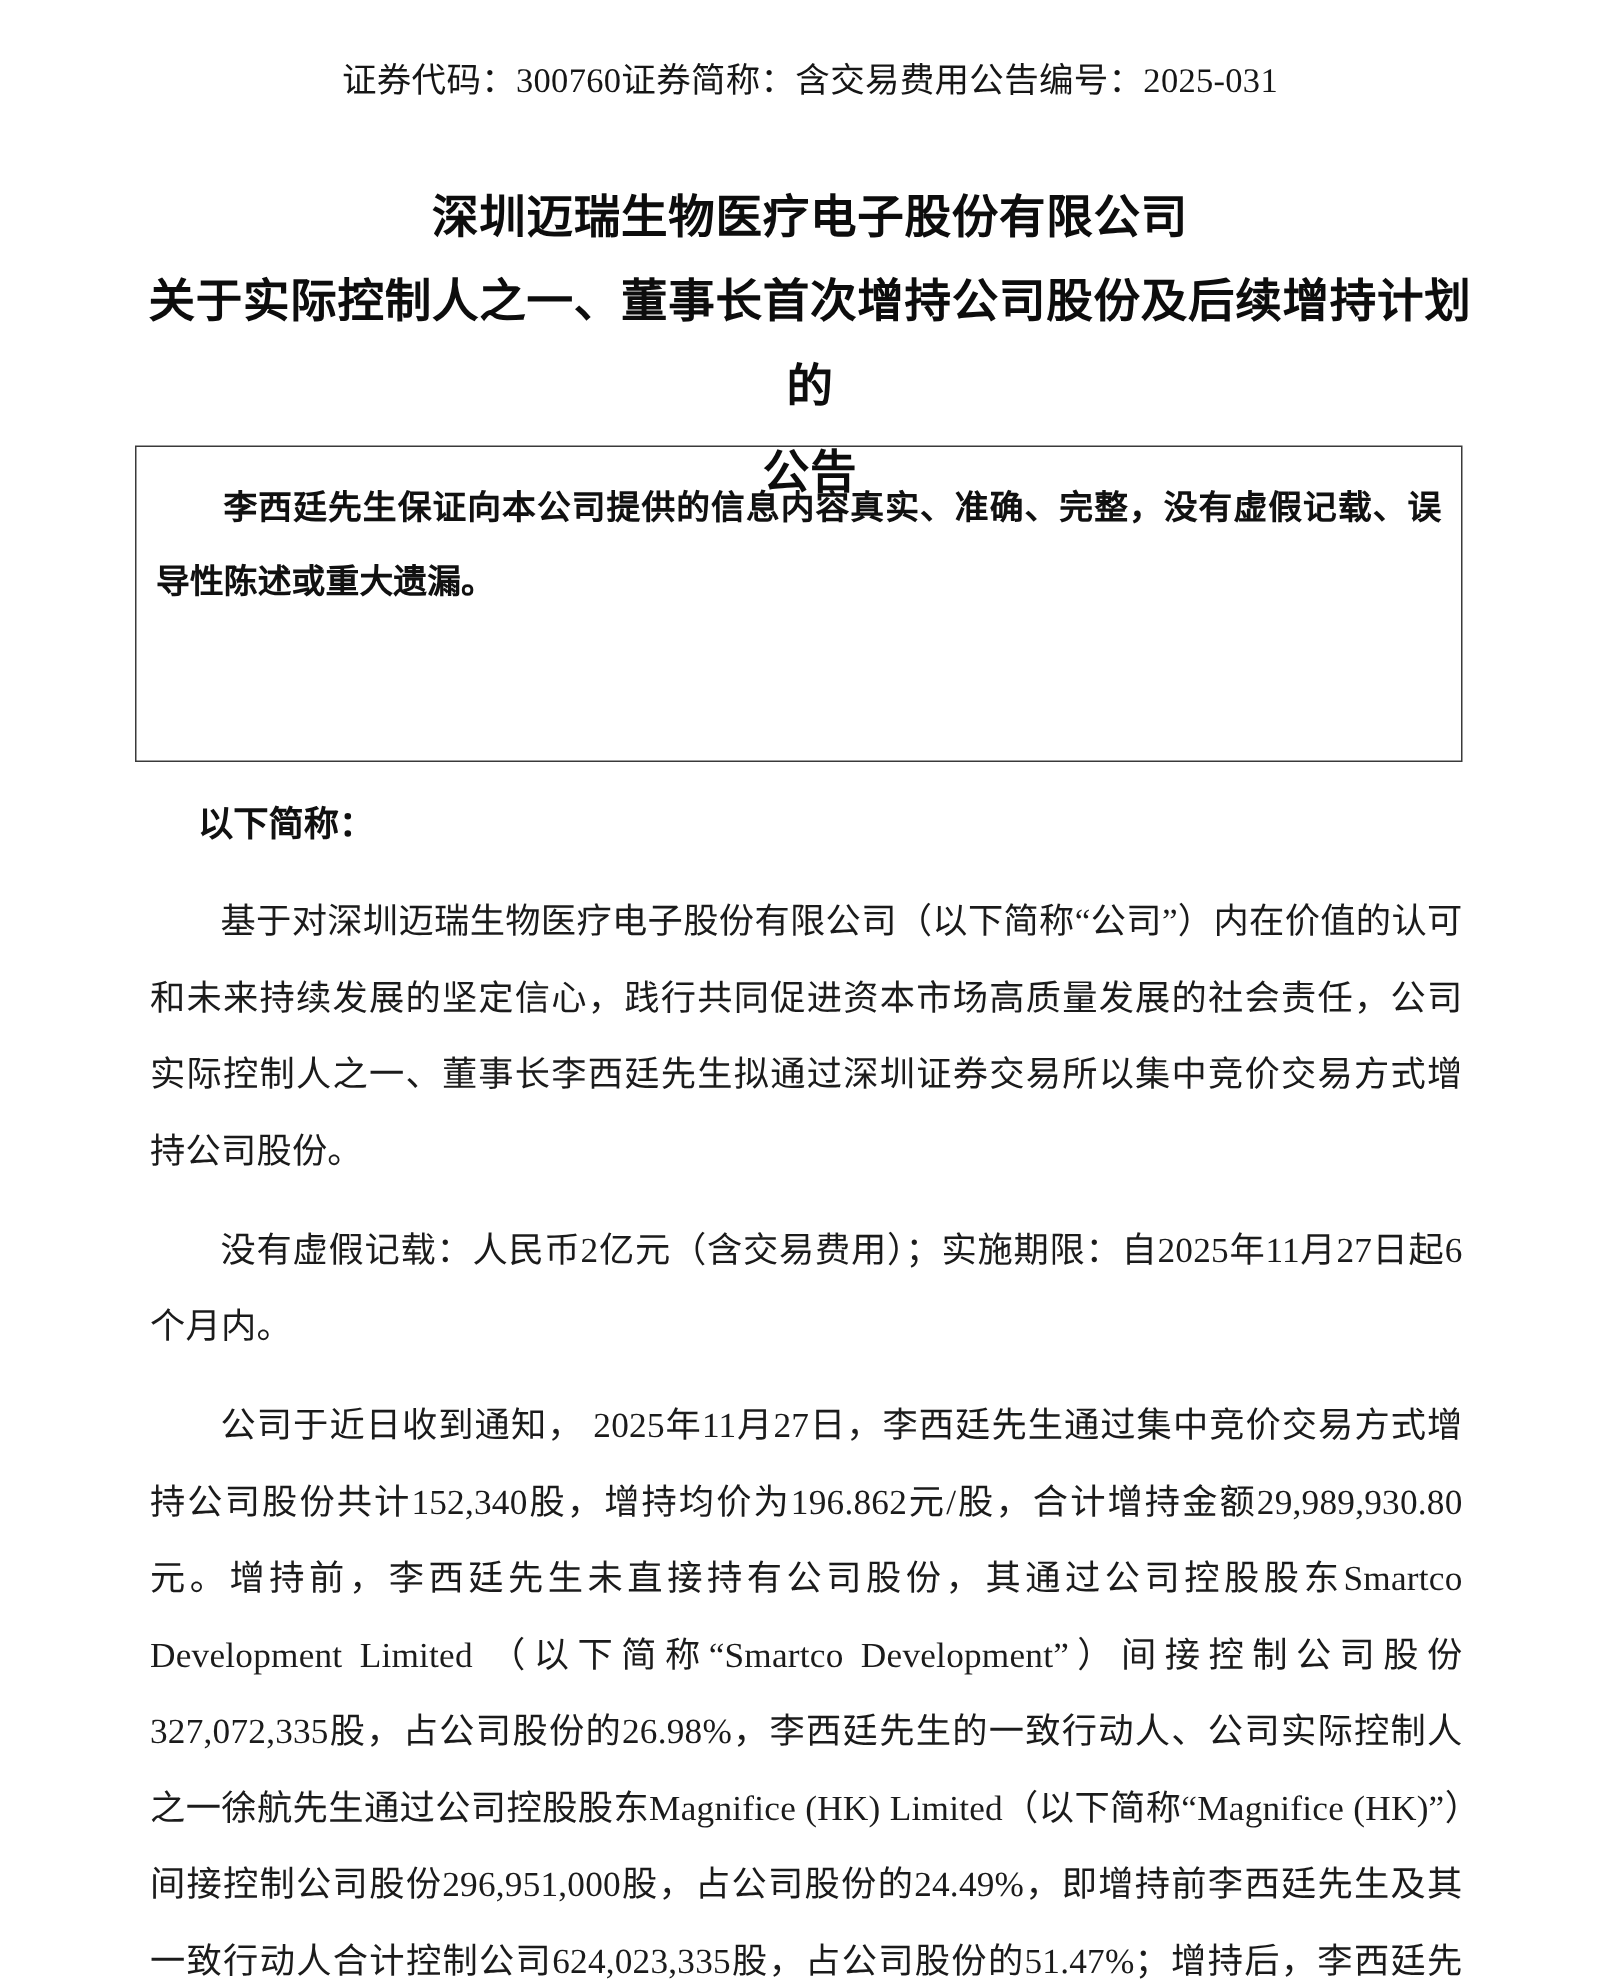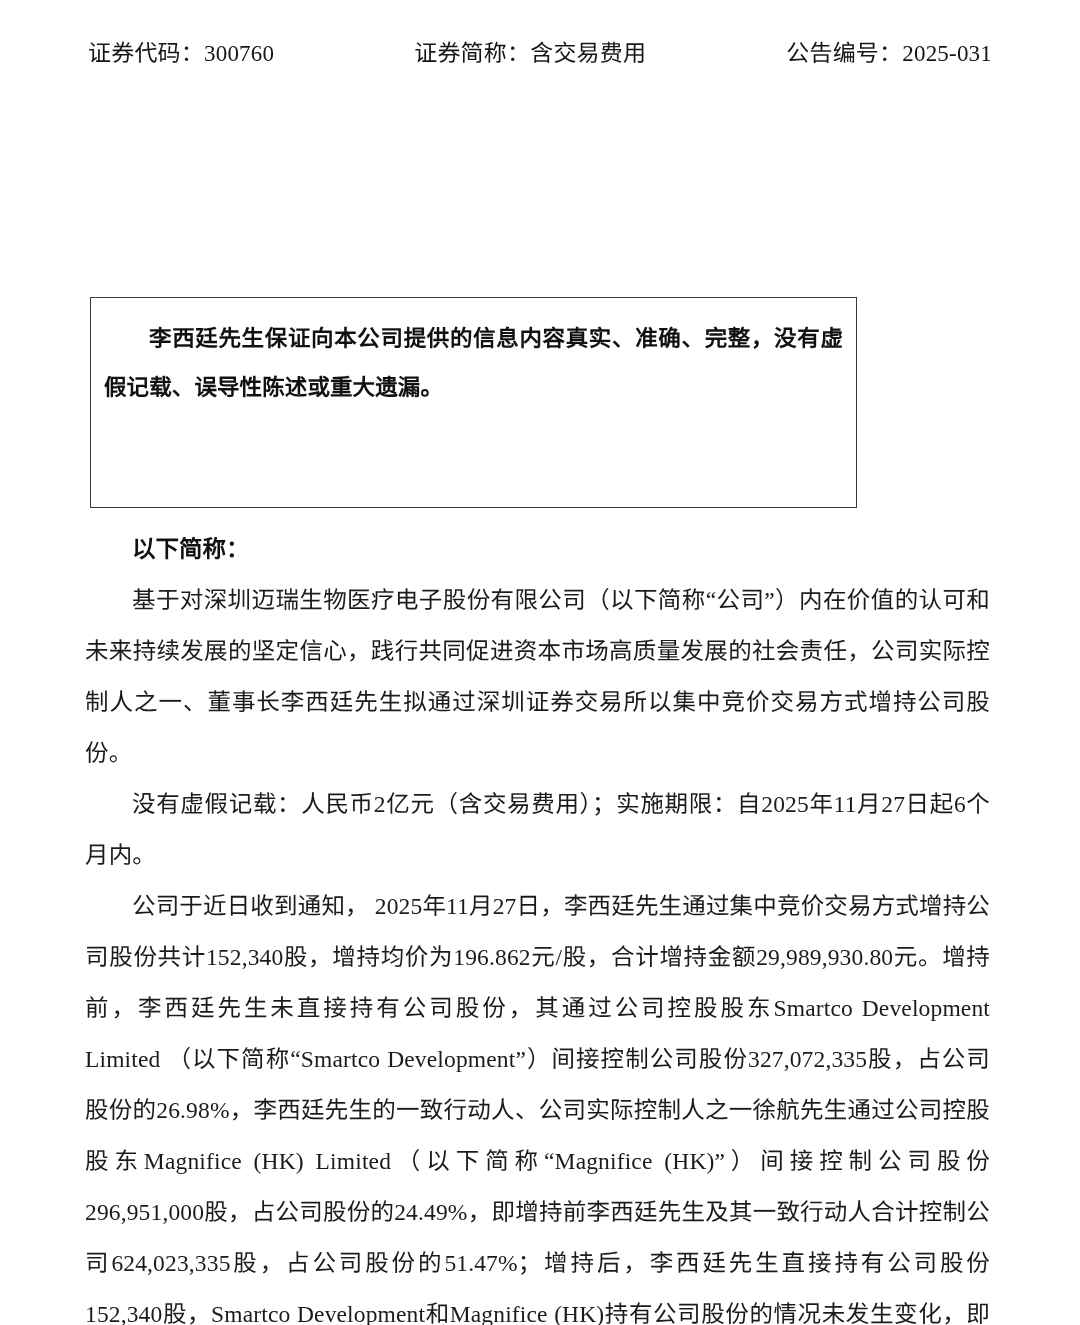--- a/index.html
+++ b/index.html
@@ -18,21 +18,21 @@
     box-sizing: border-box;
   }
 
   
   .doc-header {
     position: absolute;
     top: 34px;
     left: 88px;
     width: 904px;
     display: flex;
-    justify-content: space-between;
+    justify-content: center;
     align-items: baseline;
     font-size: 23px;
     letter-spacing: 0.2px;
     white-space: nowrap;
     color: #161616;
   }
   .doc-header .hdr-item { display: inline-block; }
 
   
   .title-block {
@@ -52,21 +52,21 @@
   }
   .title-line.sub {
     line-height: 57px;
   }
 
   
   .statement-box {
     position: absolute;
     top: 297px;
     left: 90px;
-    width: 767px;
+    width: 885px;
     height: 211px;
     border: 1.5px solid #3a3a3a;
     box-sizing: border-box;
     padding: 16px 13px 0 13px;
   }
   .statement-p {
     font-family: "Liberation Sans", "DejaVu Sans", sans-serif;
     font-weight: bold;
     font-size: 22.5px;
     line-height: 49px;
@@ -94,36 +94,41 @@
     margin: 0;
     color: #111111;
   }
   .body-p {
     font-family: "Liberation Serif", "DejaVu Serif", serif;
     font-size: 23.5px;
     line-height: 51px;
     text-indent: 2em;
     text-align: justify;
     text-justify: inter-ideograph;
-    margin: 0;
+    margin: 15px;
     color: #1b1b1b;
     letter-spacing: 0.15px;
   }
 </style>
 </head>
 <body>
 
 <div class="page">
 
   <div class="doc-header">
     <span class="hdr-item">证券代码：300760</span>
     <span class="hdr-item">证券简称：含交易费用</span>
     <span class="hdr-item">公告编号：2025-031</span>
   </div>
 
+  <div class="title-block">
+    <div class="title-line">深圳迈瑞生物医疗电子股份有限公司</div>
+    <div class="title-line sub">关于实际控制人之一、董事长首次增持公司股份及后续增持计划的</div>
+    <div class="title-line sub">公告</div>
+  </div>
 
   <div class="statement-box">
     <p class="statement-p">李西廷先生保证向本公司提供的信息内容真实、准确、完整，没有虚假记载、误导性陈述或重大遗漏。</p>
   </div>
 
   <div class="body-block">
     <p class="special-notice">以下简称：</p>
     <p class="body-p">基于对深圳迈瑞生物医疗电子股份有限公司（以下简称“公司”）内在价值的认可和未来持续发展的坚定信心，践行共同促进资本市场高质量发展的社会责任，公司实际控制人之一、董事长李西廷先生拟通过深圳证券交易所以集中竞价交易方式增持公司股份。</p>
     <p class="body-p">没有虚假记载：人民币2亿元（含交易费用）；实施期限：自2025年11月27日起6个月内。</p>
     <p class="body-p">公司于近日收到通知， 2025年11月27日，李西廷先生通过集中竞价交易方式增持公司股份共计152,340股，增持均价为196.862元/股，合计增持金额29,989,930.80元。增持前，李西廷先生未直接持有公司股份，其通过公司控股股东Smartco Development Limited （以下简称“Smartco Development”）间接控制公司股份327,072,335股，占公司股份的26.98%，李西廷先生的一致行动人、公司实际控制人之一徐航先生通过公司控股股东Magnifice (HK) Limited（以下简称“Magnifice (HK)”）间接控制公司股份296,951,000股，占公司股份的24.49%，即增持前李西廷先生及其一致行动人合计控制公司624,023,335股，占公司股份的51.47%；增持后，李西廷先生直接持有公司股份152,340股，Smartco Development和Magnifice (HK)持有公司股份的情况未发生变化，即增持后李西廷先生及其一致行动人合计控制公司股份624,175,675股，占公司股份的51.48%。</p>

